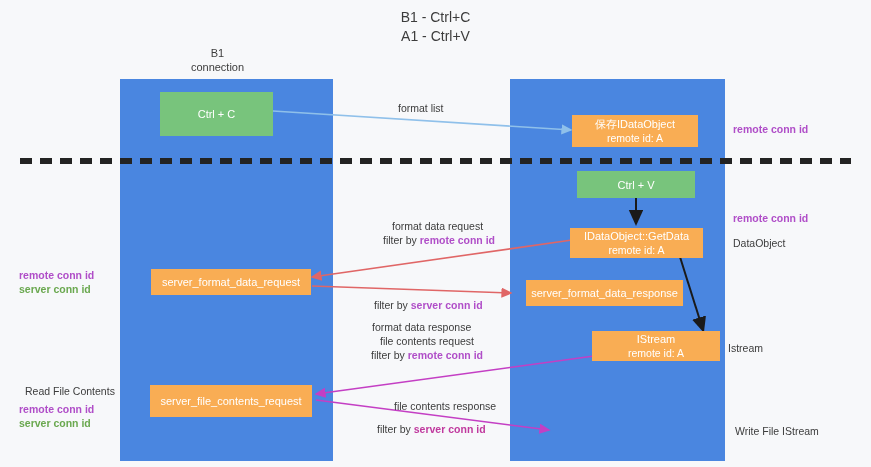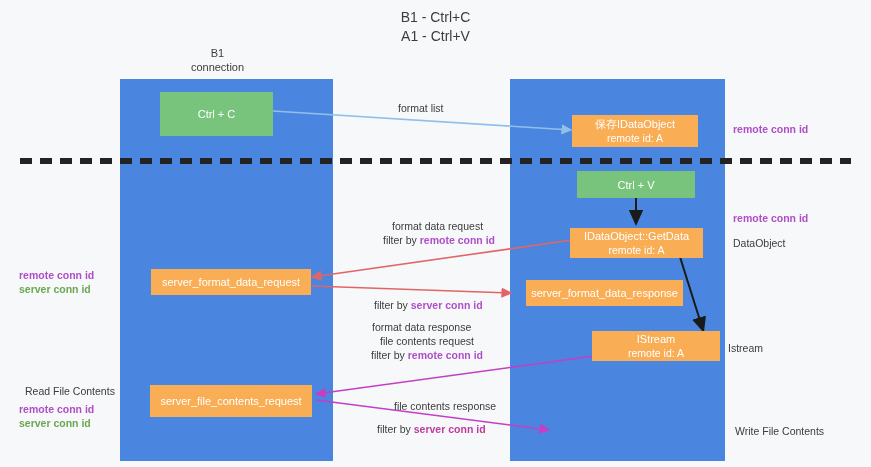--- a/index.html
+++ b/index.html
@@ -205,21 +205,21 @@
   <div class="side-label" style="left:733px; top:211px;">
     <span class="purple">remote conn id</span>
   </div>
   <div class="side-label" style="left:733px; top:236px;">
     <span class="plain">DataObject</span>
   </div>
   <div class="side-label" style="left:728px; top:341px;">
     <span class="plain">Istream</span>
   </div>
   <div class="side-label" style="left:735px; top:424px;">
-    <span class="plain">Write File Contents</span>
+    <span class="plain">Write File IStream</span>
   </div>
 
   <div class="side-label" style="left:19px; top:268px;">
     <div class="purple">remote conn id</div>
     <div class="green">server conn id</div>
   </div>
 
   <div class="side-label" style="left:25px; top:384px;">
     <span class="plain">Read File Contents</span>
   </div>

